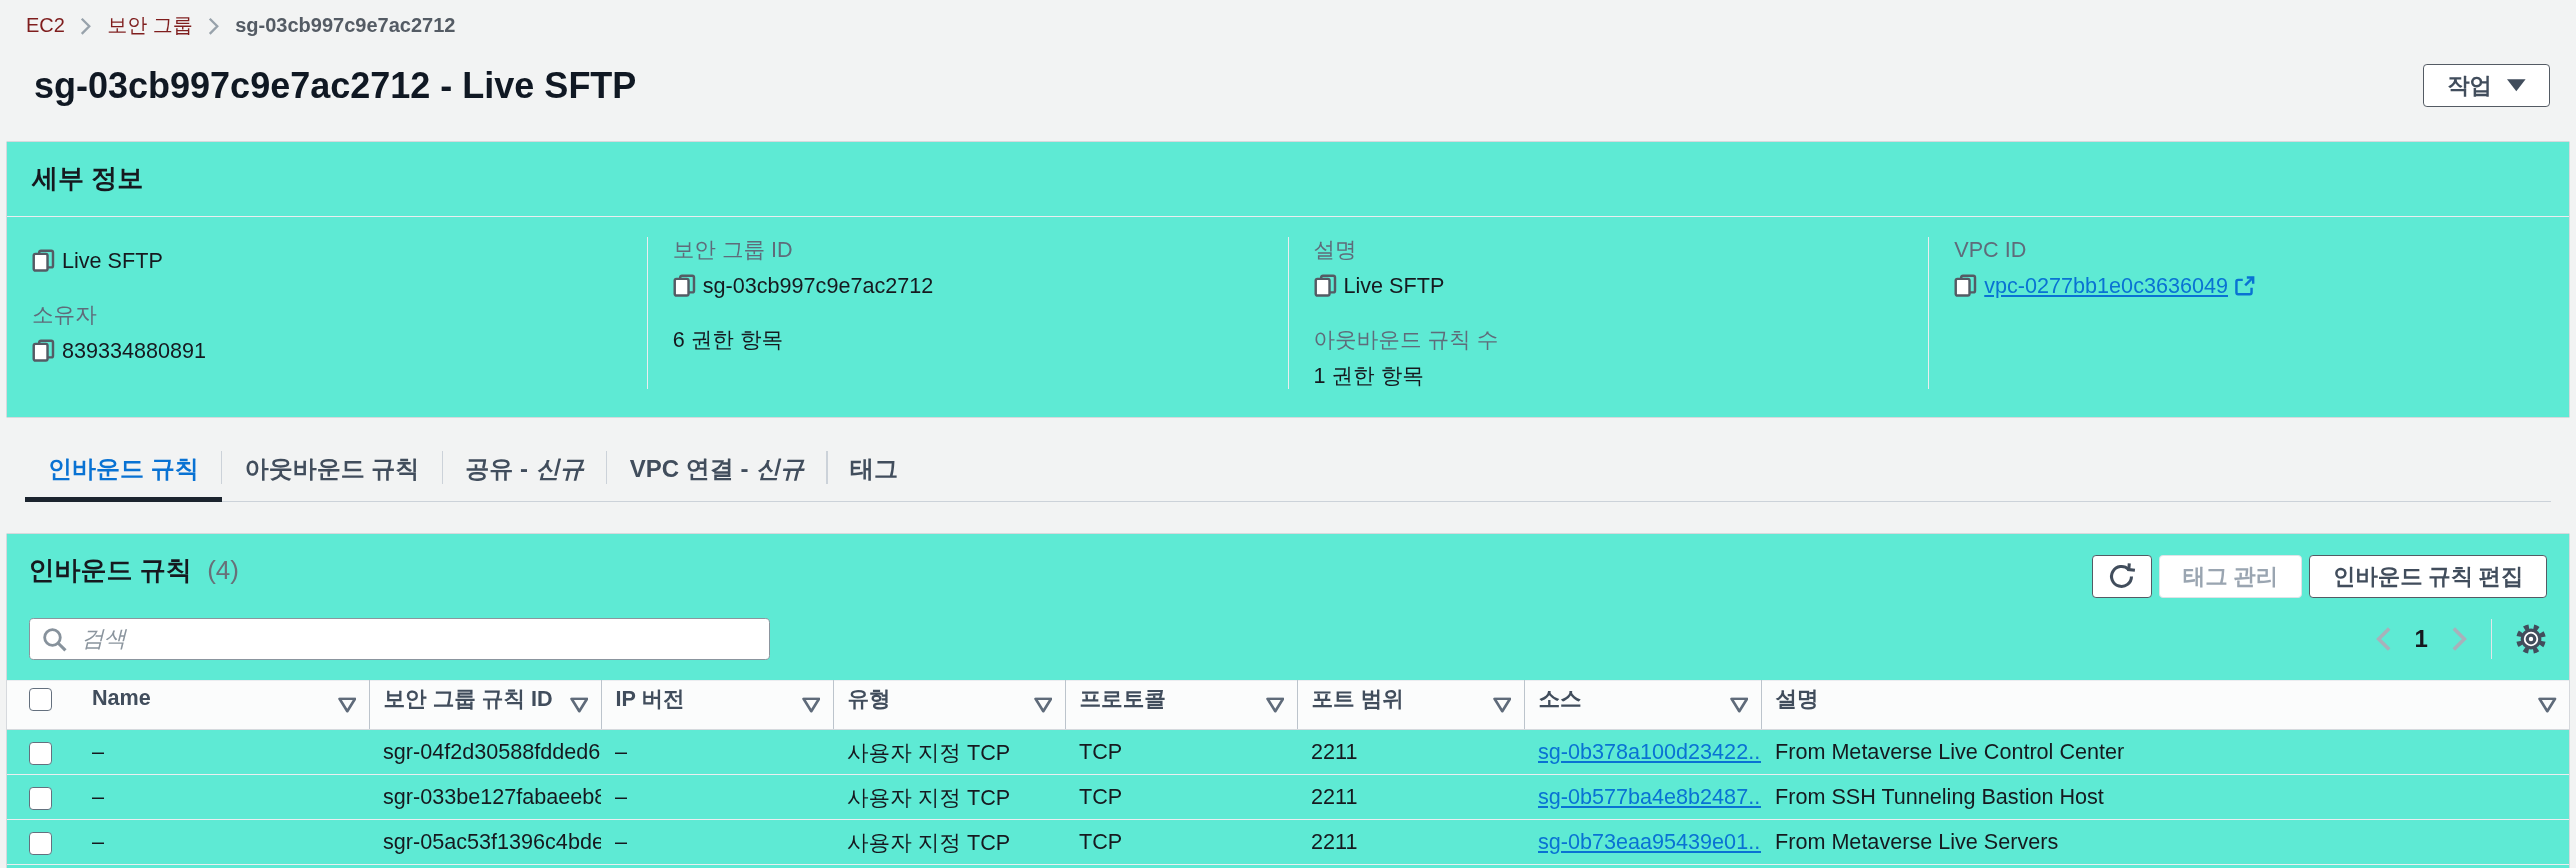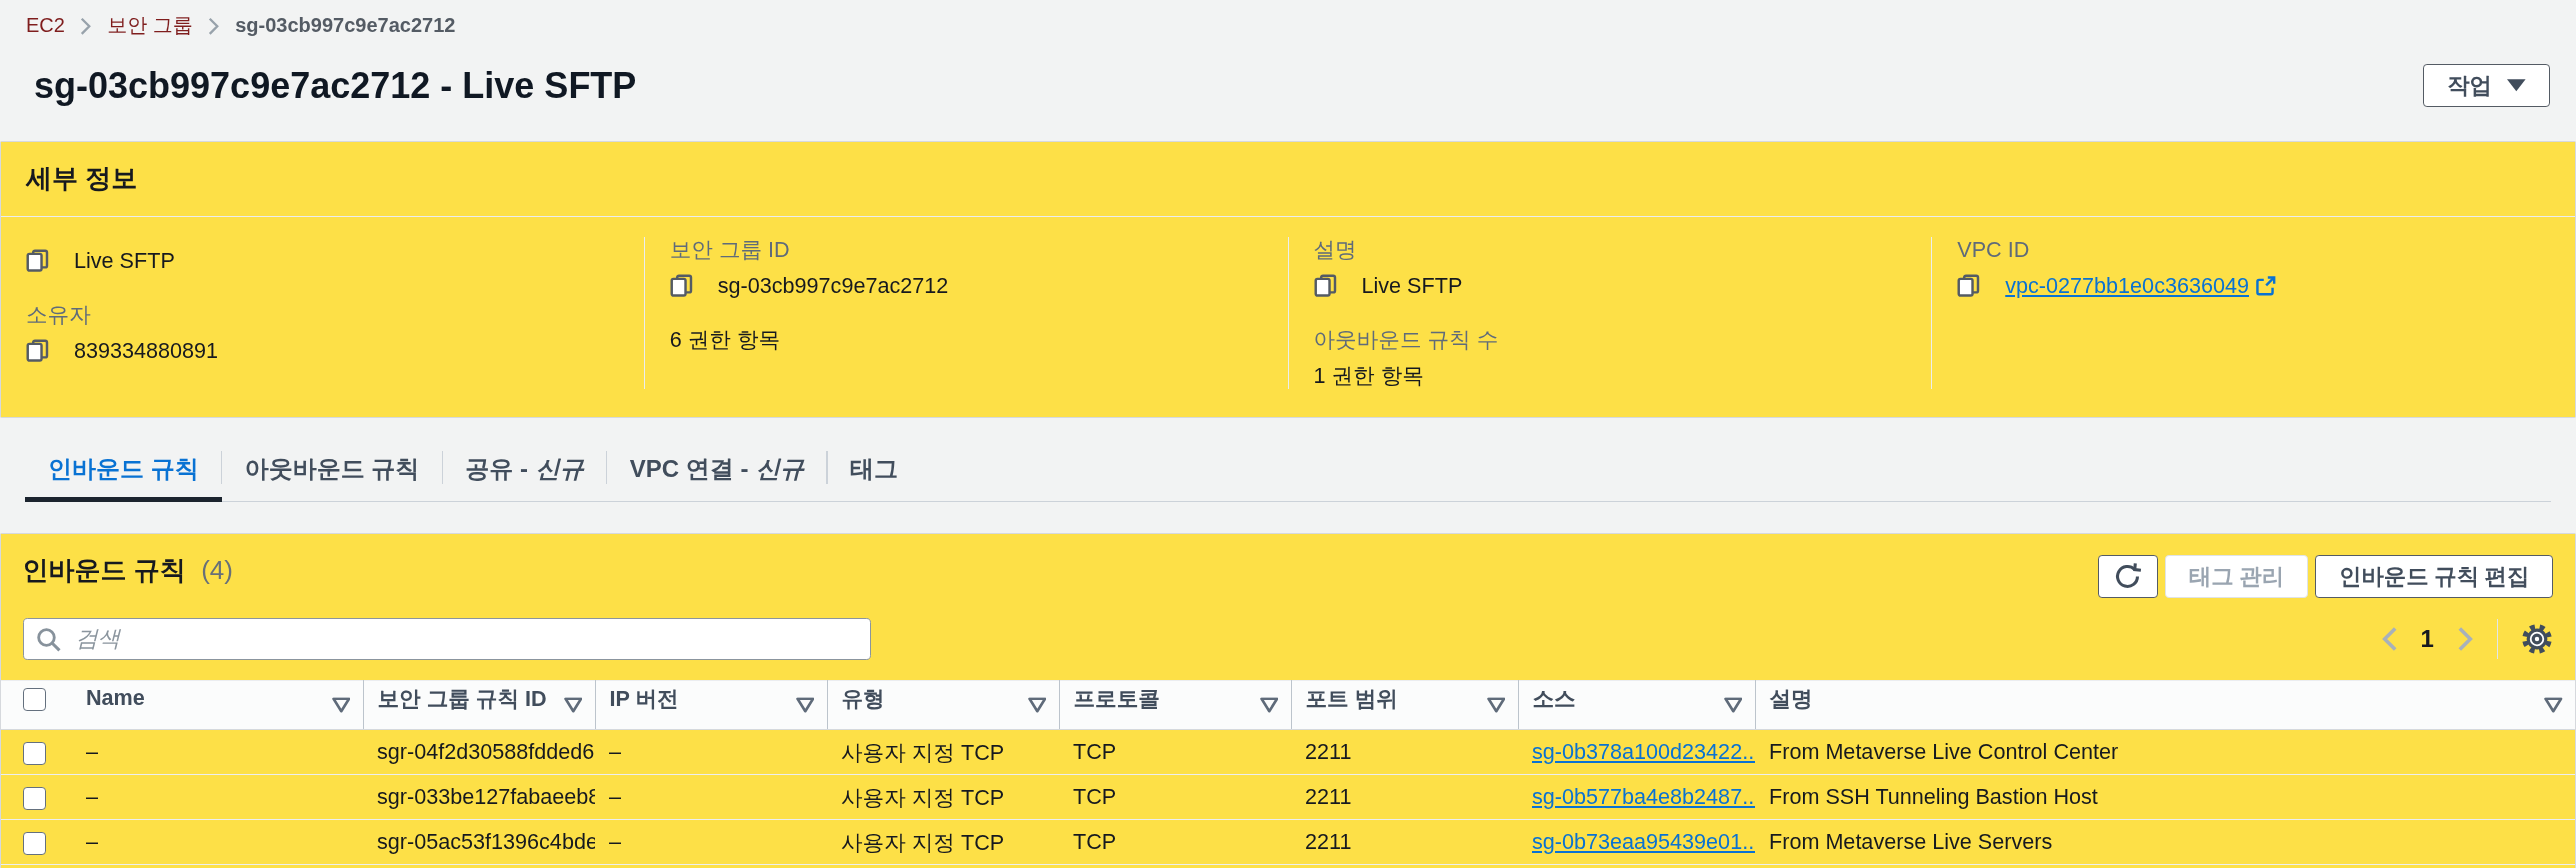--- a/index.html
+++ b/index.html
@@ -24,52 +24,52 @@
   .btn {
     display: inline-flex; align-items: center; justify-content: center; gap: 15.5px;
     background: #fff; border: 1.5px solid #545b64; border-radius: 3.9px;
     height: 43px; padding: 0 23px; font-family: Liberation Serif, serif;
     font-size: 22.4px; font-weight: 700; color: #414d5c; cursor: pointer; white-space: nowrap;
   }
   .btn.icon-only { width: 60px; padding: 0; }
   .btn.disabled { border-color: #dfe3e7; color: #9aa5b1; }
 
   
-  .card { margin: 0 0; background: #fde047; border: 1.5px solid #d6d9dd; border-radius: 1.5px; }
+  .card { margin: 0 6px; background: #5eead4; border: 1.5px solid #d6d9dd; border-radius: 1.5px; }
   .card-header { padding: 21.6px 25px; border-bottom: 1.5px solid #ebedf0; }
   .card-header h2, .panel-title h2 { margin: 0; font-size: 26px; line-height: 31px; font-weight: 700; color: #16191f; display:inline; }
 
   
   #details-card { margin-top: 25px; }
   .details-grid { display: flex; padding: 20px 0 28px; }
   .dcol { flex: 1 1 0; padding: 0 25px; min-width: 0; }
   .dcol + .dcol { border-left: 1.5px solid #ebedf0; }
   .field + .field { margin-top: 28px; }
   .field-label { font-size: 21.6px; line-height: 25px; color: #5f6b7a; }
-  .field-value { margin-top: 10.8px; display: flex; align-items: center; gap: 25px; font-size: 21.6px; line-height: 26px; color: #16191f; }
+  .field-value { margin-top: 10.8px; display: flex; align-items: center; gap: 7px; font-size: 21.6px; line-height: 26px; color: #16191f; }
   .field-value .copy { flex: 0 0 auto; cursor: pointer; display: inline-flex; }
   .blue-link { color: #0972d3; text-decoration: underline; cursor: pointer; text-align: right; }
   .vpc-link-wrap { display: inline-flex; align-items: center; gap: 6.2px; }
 
   
   .tabs { display: flex; align-items: stretch; margin: 23px 25px 0; border-bottom: 1.5px solid #ccd2d9; }
   .tab { position: relative; padding: 12.4px 23px 15.5px; font-size: 24px; font-weight: 700; color: #414d5c; cursor: pointer; white-space: nowrap; }
   .tab + .tab::before { content: ""; position: absolute; left: -0.8px; top: 10.8px; bottom: 17px; width: 1.5px; background: #ccd2d9; }
   .tab.active { color: #0972d3; }
   .tab.active::after { content: ""; position: absolute; left: 0; right: 0; bottom: -1.5px; height: 4.6px; background: #1c242e; }
   .tab .suffix { font-style: italic; margin-left: 7.7px; }
 
   
   #rules-card { margin-top: 31px; }
   .panel-head { display: flex; justify-content: space-between; align-items: flex-start; padding: 21.6px 21.6px 0; }
   .panel-title .count { margin-left: 9.3px; font-size: 26px; color: #687078; font-weight: 400; }
   .panel-actions { display: flex; gap: 7px; }
 
   .toolbar { display: flex; align-items: center; justify-content: space-between; padding: 20px 21.6px 0; }
-  .search { display: flex; align-items: center; gap: 12.4px; width: 848px; height: 42px; background: #fff; border: 1.5px solid #8b959e; border-radius: 4.6px; padding: 0 12.4px; }
+  .search { display: flex; align-items: center; gap: 12.4px; width: 741px; height: 42px; background: #fff; border: 1.5px solid #8b959e; border-radius: 4.6px; padding: 0 12.4px; }
   .search input { flex: 1; border: none; outline: none; font-family: inherit; font-size: 22.4px; color: #16191f; background: transparent; }
   .search input::placeholder { color: #8b959e; font-style: italic; }
 
   .pager { display: flex; align-items: center; gap: 23px; }
   .pager .chev { display: inline-flex; cursor: pointer; }
   .page-num { font-size: 24px; font-weight: 700; color: #16191f; cursor: pointer; }
   .pager-divider { width: 1.5px; height: 40px; background: #e2e6e9; }
   .gear { display: inline-flex; cursor: pointer; }
 
   

